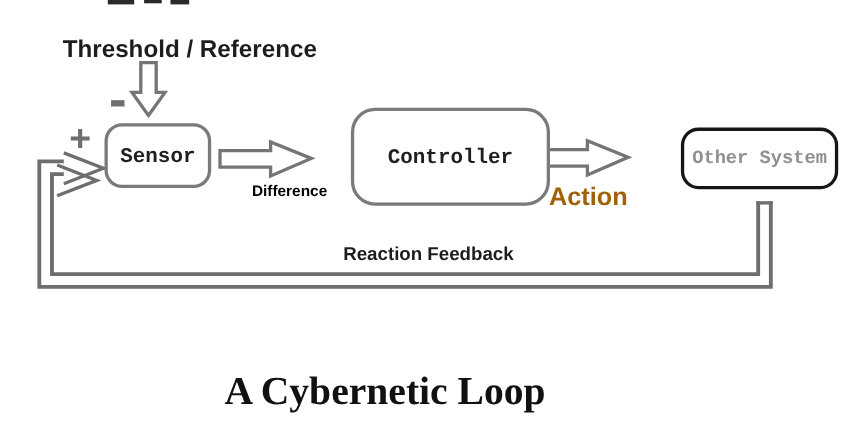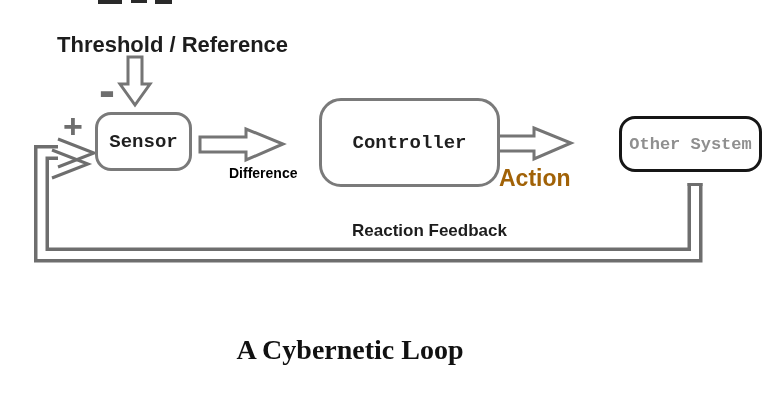--- a/index.html
+++ b/index.html
@@ -17,28 +17,28 @@
   .node-sensor{left:95px;top:112px;width:97px;height:59px;
     border:3px solid #7a7a7a;border-radius:16px;font-size:19px;}
   .node-controller{left:291px;top:98px;width:181px;height:89px;
     border:3px solid #7a7a7a;border-radius:22px;font-size:19px;margin-left:28px;}
   .node-other{left:584px;top:116px;width:143px;height:56px;
     border:3px solid #161616;border-radius:16px;font-size:17px;color:#8f8f8f;margin-left:35px;}
   .lbl{position:absolute;font-weight:bold;white-space:nowrap;}
   .lbl-threshold{left:57px;top:32px;font-size:22px;color:#1d1d1d;}
   .lbl-difference{left:197px;top:165px;font-size:14px;color:#000000;margin-left:32px;}
   .lbl-action{left:499px;top:165px;font-size:23px;color:#a16207;}
-  .lbl-feedback{left:312px;top:221px;font-size:17px;color:#1d1d1d;margin-left:40px;}
+  .lbl-feedback{left:312px;top:221px;font-size:17px;color:#1d1d1d;}
   .sign{position:absolute;font-weight:bold;color:#6e6e6e;line-height:1;}
   .sign-minus{left:99px;top:67px;font-size:48px;}
   .sign-plus{left:63px;top:109px;font-size:34px;}
   .title{
     position:absolute;left:0;top:334px;width:700px;text-align:center;
     font-family:"Liberation Serif", serif;font-weight:bold;
-    font-size:28px;color:#111111;
+    font-size:36px;color:#111111;
   }
   .frag{position:absolute;top:0;background:#2a2a2a;}
   .frag1{left:98px;width:24px;height:4px;}
   .frag2{left:131px;width:16px;height:3px;}
   .frag3{left:155px;width:17px;height:4px;}
 </style>
 </head>
 <body>
 
 <div class="stage">

